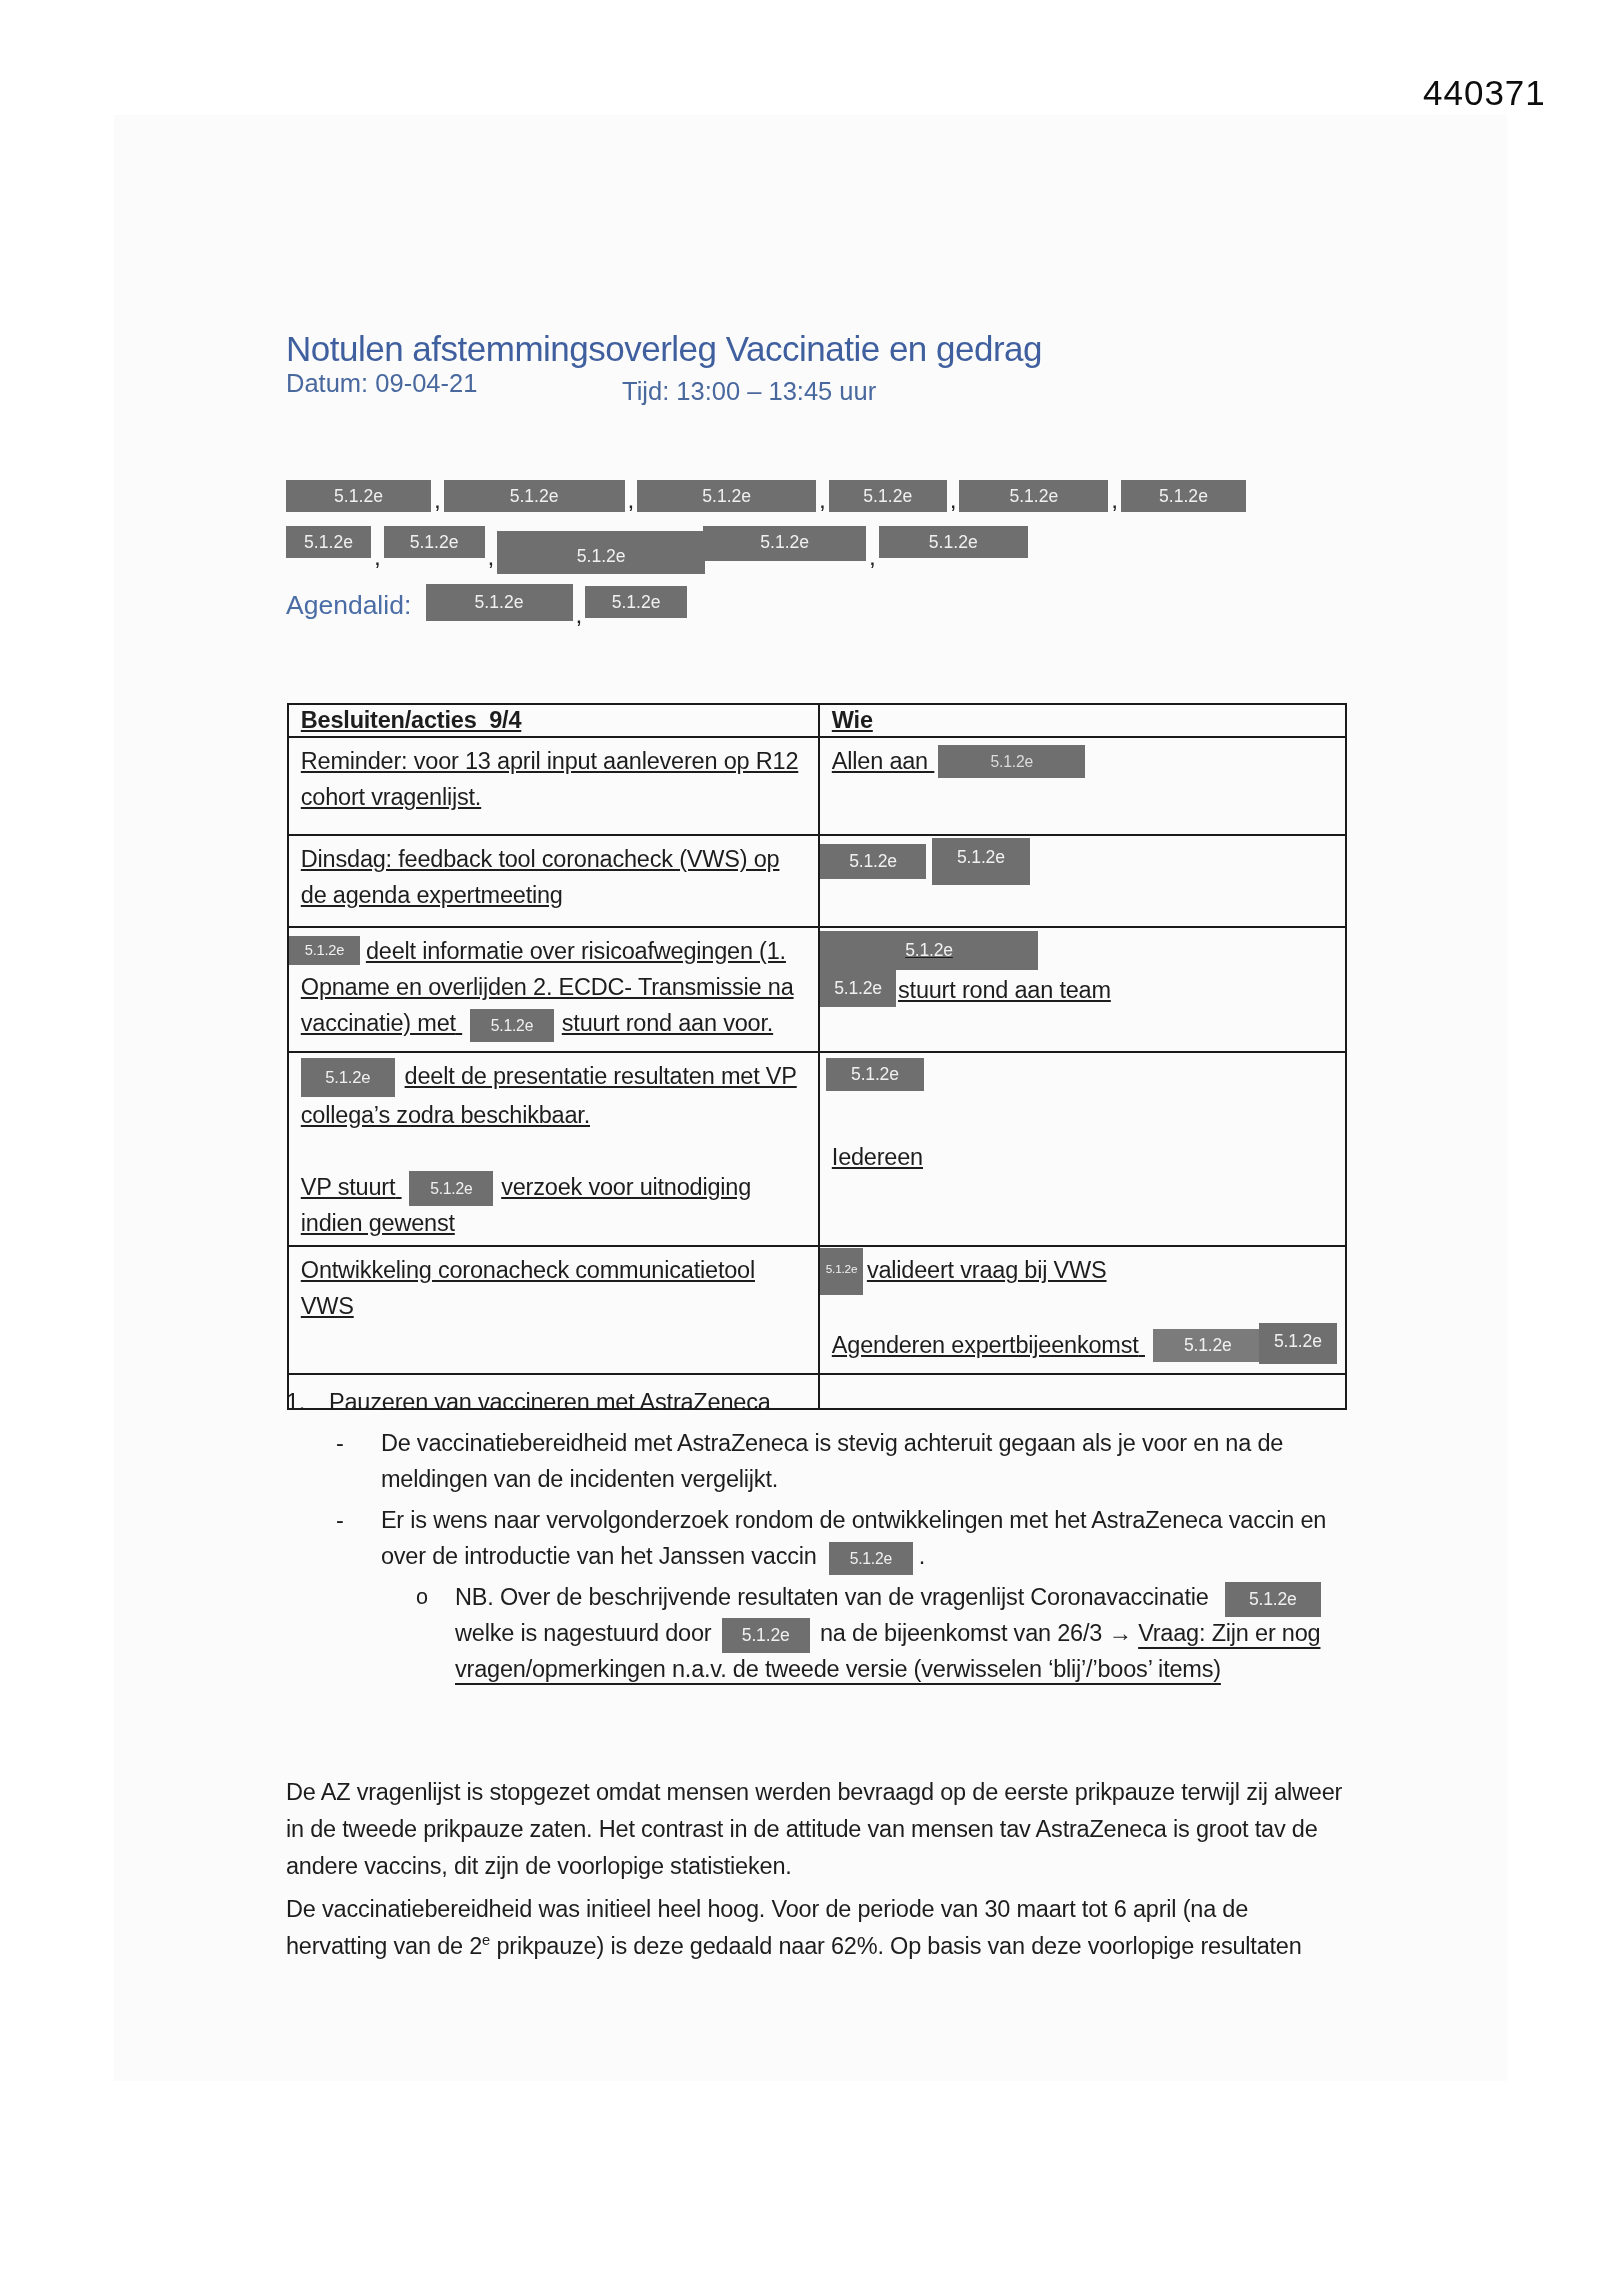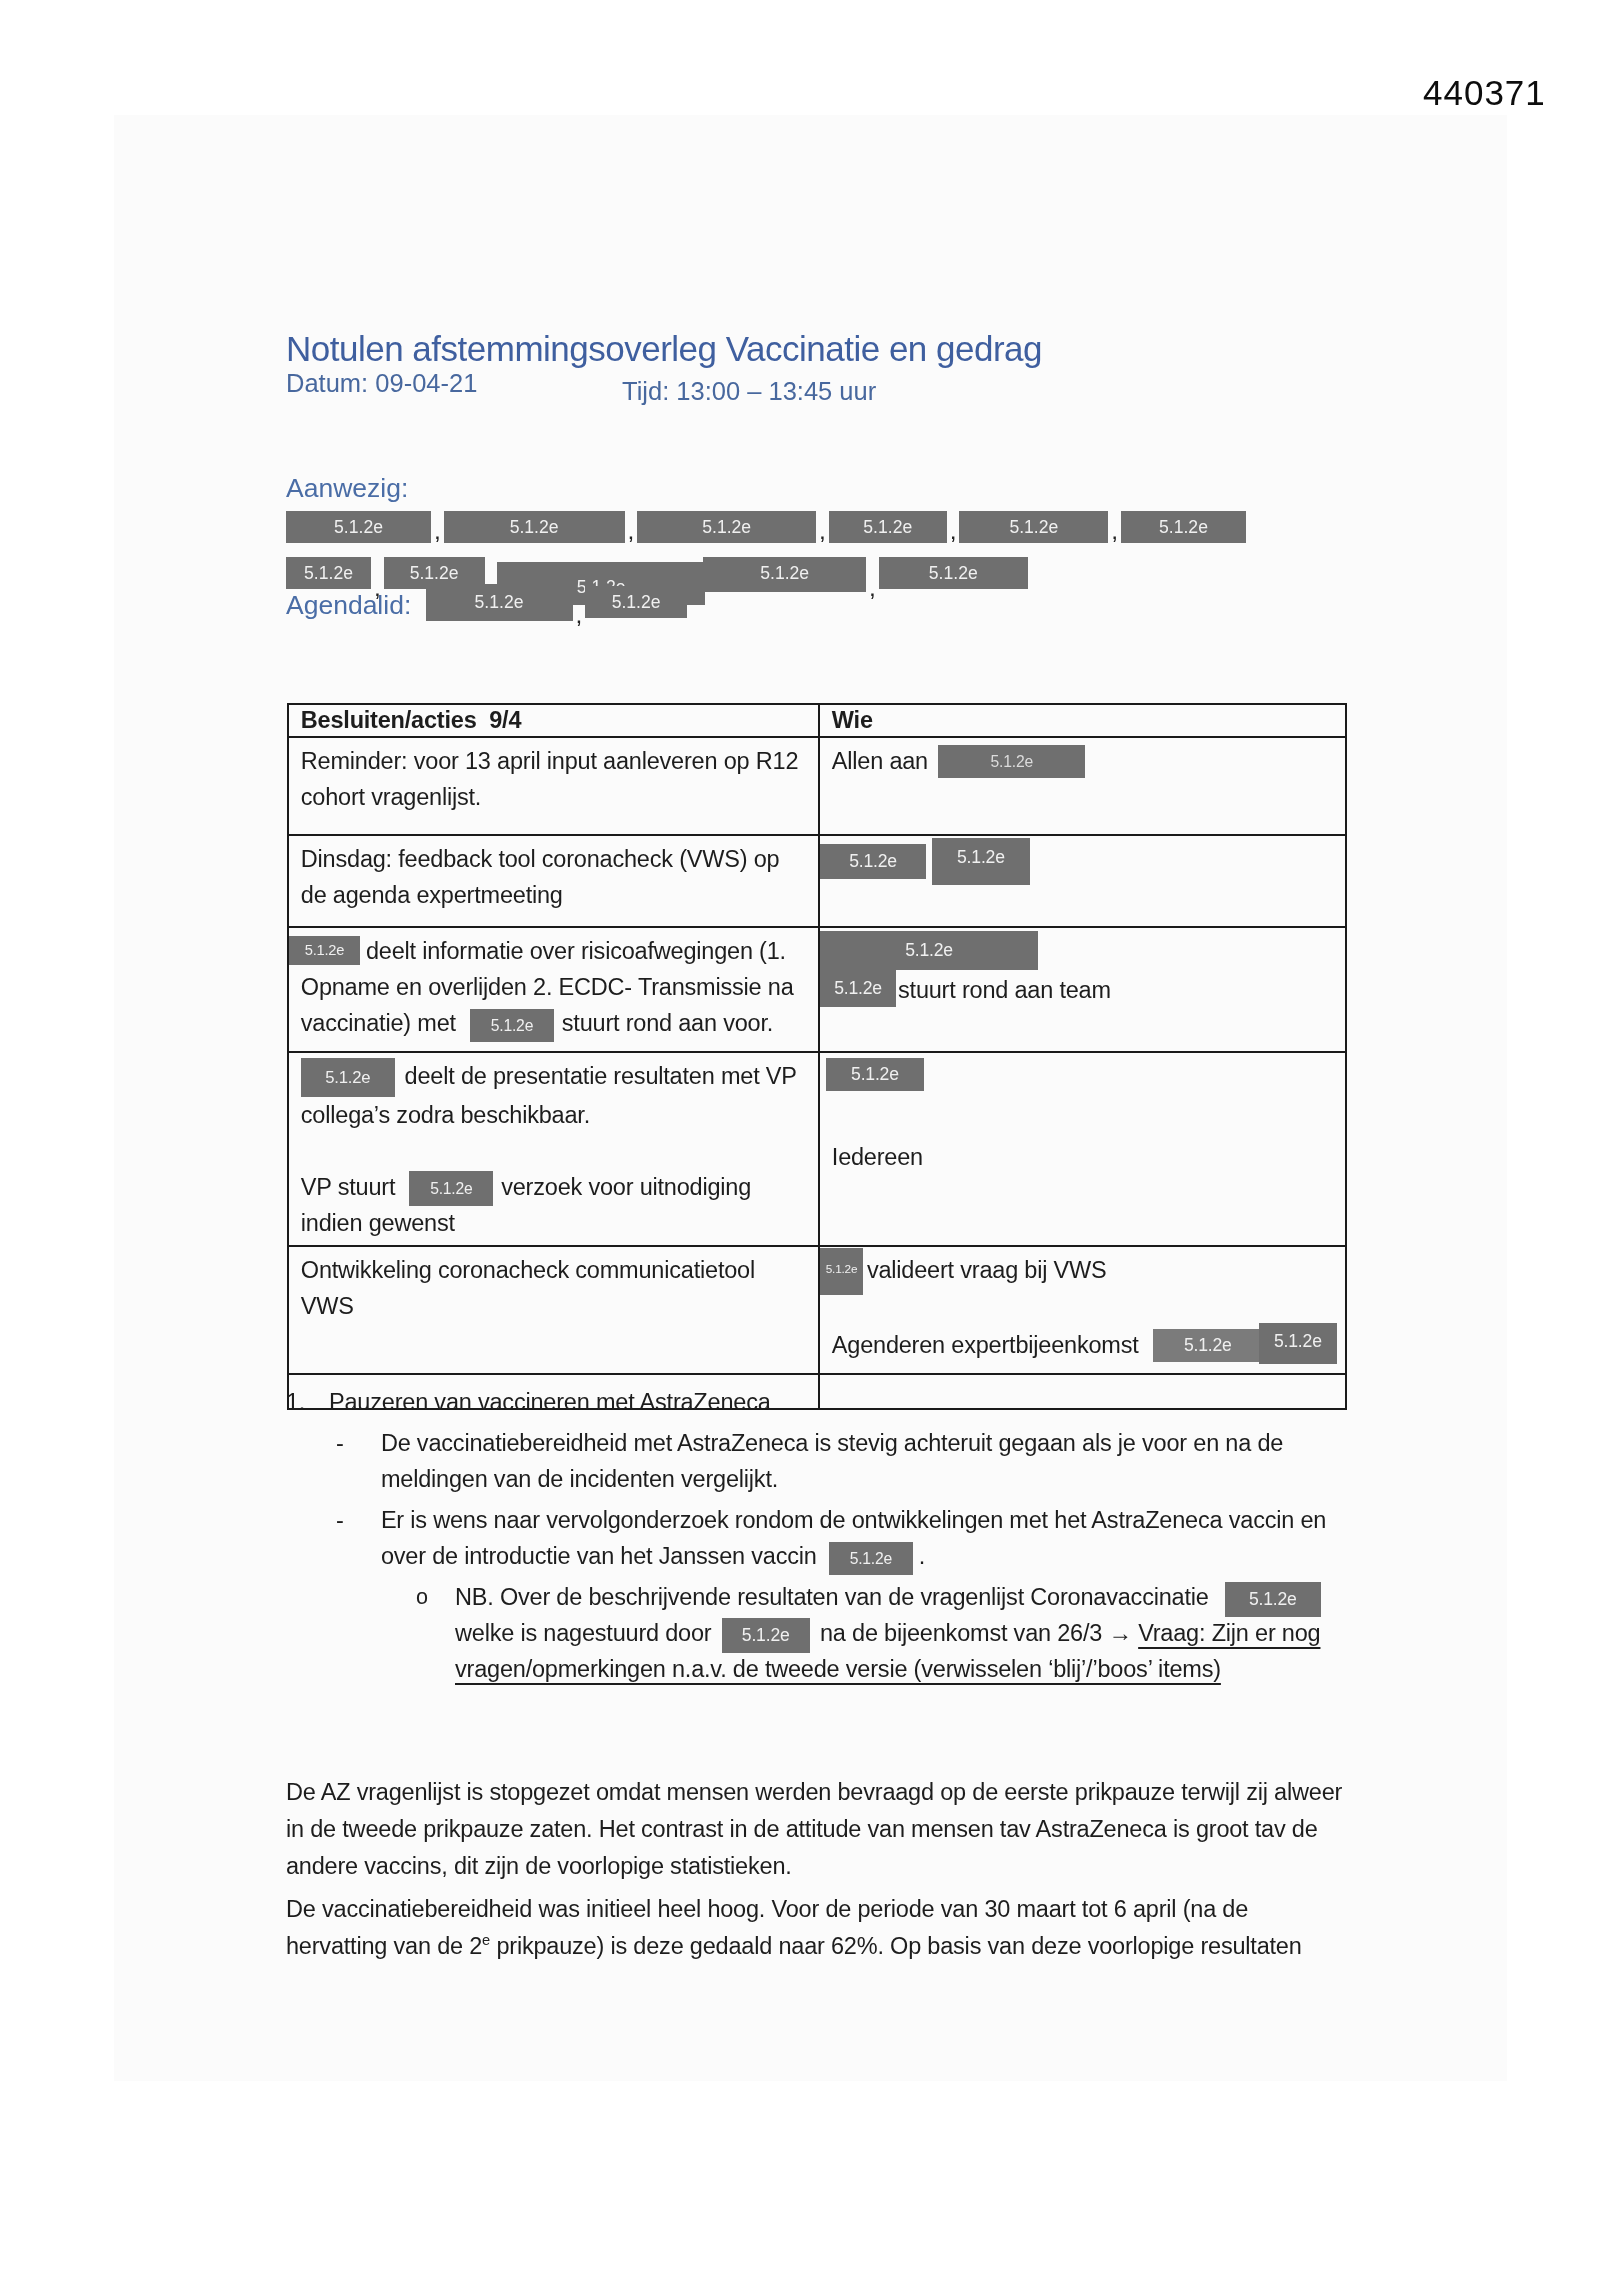--- a/index.html
+++ b/index.html
@@ -27,21 +27,21 @@
   .comma{display:inline-block;font-size:24.5px;color:#222;vertical-align:bottom;margin:0 2.9px;position:relative;top:2px;}
 
   .agendalid{position:absolute;left:286px;top:584px;white-space:nowrap;}
   .agendalid .sec-head{display:inline-block;vertical-align:top;position:relative;top:5.9px;}
 
   
   .table-wrap{position:absolute;left:287px;top:703px;width:1059px;}
   table.decisions{border-collapse:collapse;width:100%;table-layout:fixed;}
   .decisions th,.decisions td{
     border:2px solid #1a1a1a;vertical-align:top;text-align:left;
-    padding:4.9px 11.8px;font-size:23.5px;line-height:36px;font-weight:400;letter-spacing:-0.2px;
+    padding:4.9px 11.8px;font-size:23.5px;line-height:36px;font-weight:400;letter-spacing:-0.2px;text-decoration:underline;
   }
   .decisions th{font-weight:700;height:23.5px;line-height:25.5px;padding-top:2.9px;padding-bottom:2.9px;}
   .prewrap{white-space:pre-wrap;}
   tr.r1 td{height:86px;} tr.r2 td{height:80px;} tr.r3 td{height:113px;}
   tr.r4 td{height:155px;} tr.r5 td{height:97px;} tr.r6 td{height:23.5px;}
   td.no-pad{padding-left:0;padding-right:4px;}
   .cell-gap{height:36px;}
   .iedereen{margin-top:45px;}
 
   
@@ -70,21 +70,20 @@
 <div class="doc-number">440371</div>
 
 <h1 class="title">Notulen afstemmingsoverleg Vaccinatie en gedrag</h1>
 
 <div class="meta">
   <span class="datum">Datum: 09-04-21</span>
   <span class="tijd">Tijd: 13:00 – 13:45 uur</span>
 </div>
 
 <div class="attendees">
-  <div class="sec-head">Aanwezig:</div>
   <div class="box-row row1">
     <span class="rdx" style="width:145px;height:32px;line-height:32px;">5.1.2e</span><span class="comma">,</span><span class="rdx" style="width:181px;height:32px;line-height:32px;">5.1.2e</span><span class="comma">,</span><span class="rdx" style="width:179px;height:32px;line-height:32px;">5.1.2e</span><span class="comma">,</span><span class="rdx" style="width:118px;height:32px;line-height:32px;">5.1.2e</span><span class="comma">,</span><span class="rdx" style="width:149px;height:32px;line-height:32px;">5.1.2e</span><span class="comma">,</span><span class="rdx" style="width:125px;height:32px;line-height:32px;">5.1.2e</span>
   </div>
   <div class="box-row row2">
     <span class="rdx" style="width:85px;height:32px;line-height:32px;">5.1.2e</span><span class="comma">,</span><span class="rdx" style="width:101px;height:32px;line-height:32px;">5.1.2e</span><span class="comma">,</span><span class="rdx" style="width:208px;height:43px;line-height:51px;top:4.9px;">5.1.2e</span><span class="rdx" style="width:163px;height:35px;line-height:32px;margin-left:-2px;">5.1.2e</span><span class="comma">,</span><span class="rdx" style="width:149px;height:32px;line-height:32px;">5.1.2e</span>
   </div>
 </div>
 
 <div class="agendalid">
   <span class="sec-head">Agendalid:</span>

